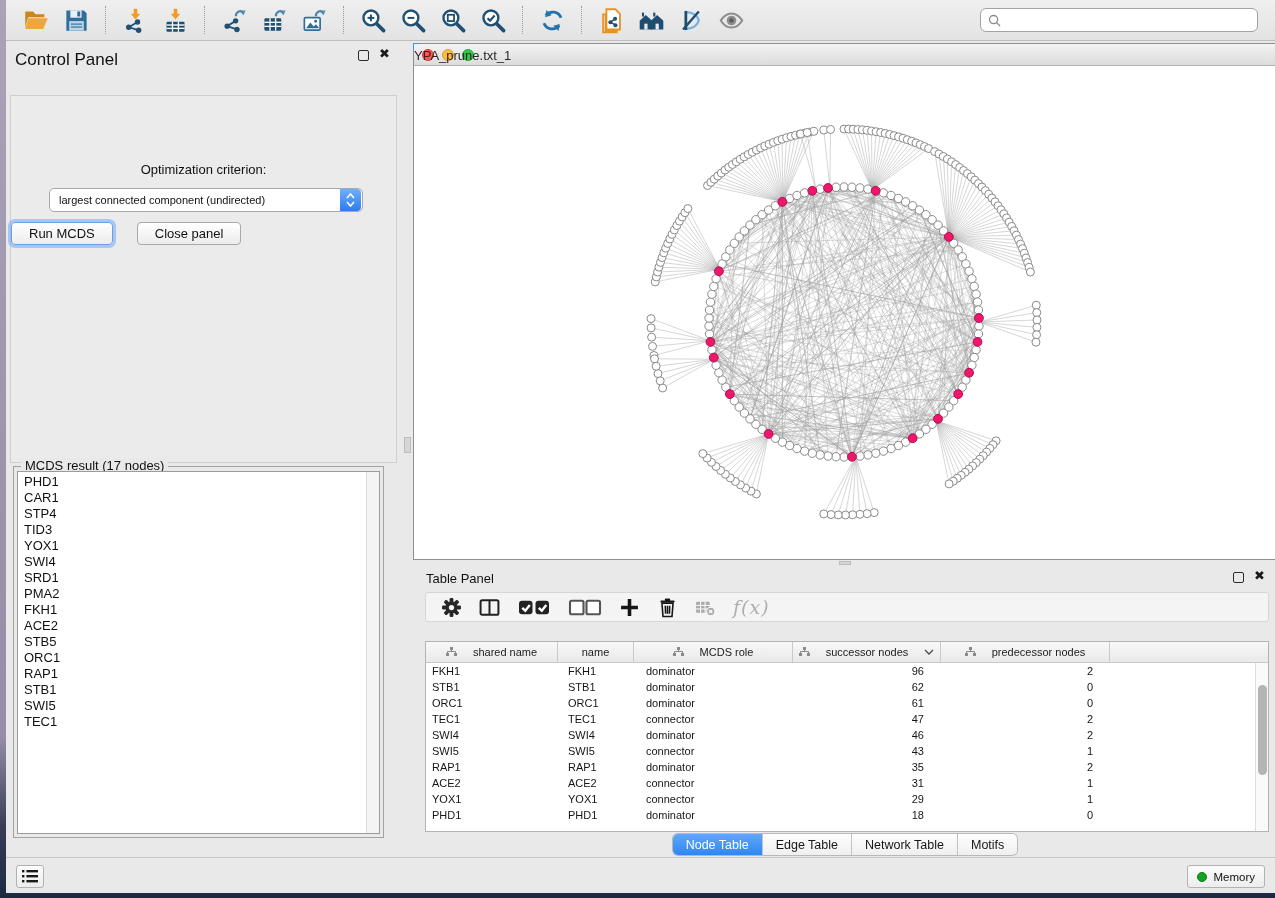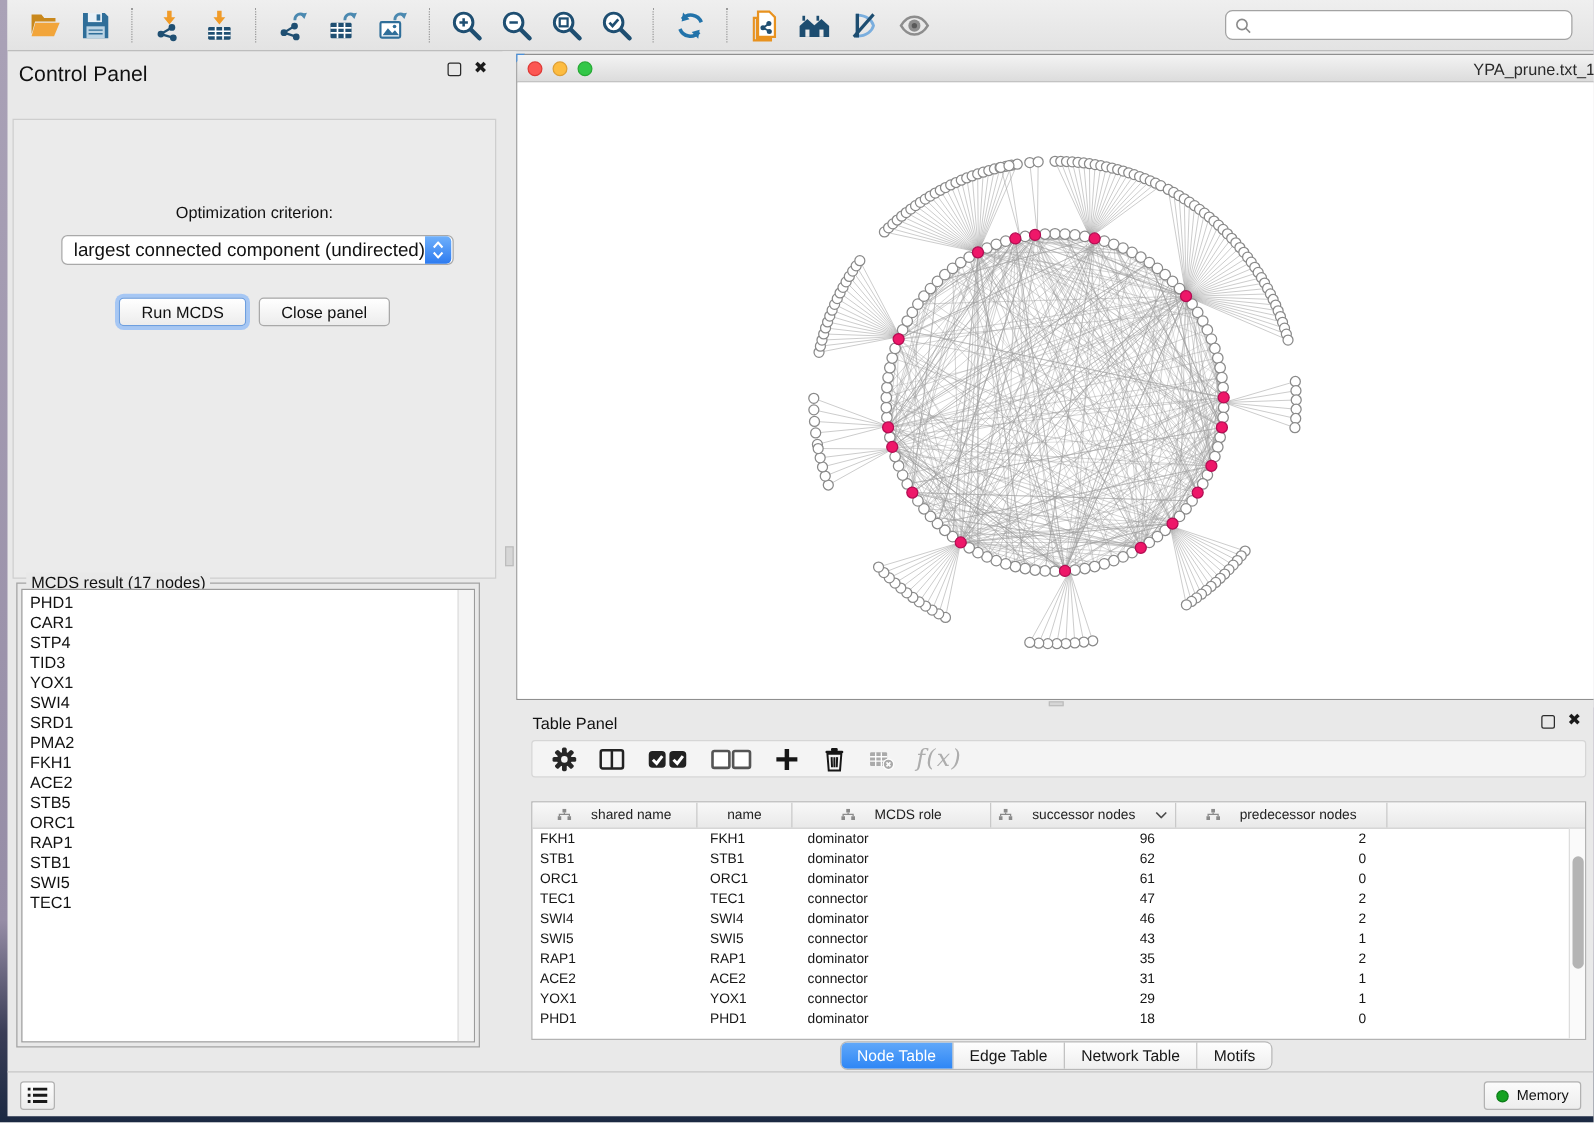--- a/index.html
+++ b/index.html
@@ -31,24 +31,24 @@
              box-shadow:0 0 0 1px #bdbdbd; overflow:hidden; }
   .ctab { height:23px; display:flex; align-items:center; justify-content:center; padding:0 14px;
           font-size:13px; color:#1a1a1a; background:linear-gradient(#ffffff,#f1f1f1); border-right:1px solid #c4c4c4; }
   .ctab:last-child { border-right:none; }
   .ctab.sel { background:linear-gradient(#64acfb,#3787f4); color:#fff; }
   .cp-content { position:absolute; left:4px; top:54px; width:387px; height:368px;
                 border:1px solid #cecece; background:#ebebeb; }
   .opt-label { position:absolute; left:0; width:100%; top:66px; text-align:center; font-size:13px; color:#111; }
   .dropdown { position:absolute; left:38px; top:92px; width:314px; height:24px; background:#fff;
               border:1px solid #a9a9a9; border-radius:5px; display:flex; align-items:center; }
-  .dropdown .dd-text { flex:1; font-size:15px; color:#111; padding-left:9px; white-space:nowrap; overflow:hidden; }
+  .dropdown .dd-text { flex:1; font-size:11px; color:#111; padding-left:9px; white-space:nowrap; overflow:hidden; }
   .dd-stepper { width:21px; height:22px; margin-right:1px; border-radius:0 4px 4px 0;
                 background:linear-gradient(#6fb0fb,#2d7bf0); display:flex; flex-direction:column; align-items:center; justify-content:center; gap:2px; }
-  .btn-row { position:absolute; left:0; top:126px; width:100%; display:flex; justify-content:center; gap:10px;margin-top:16px; }
+  .btn-row { position:absolute; left:0; top:126px; width:100%; display:flex; gap:24px; }
   .aqua-btn { height:23px; padding:0 17px; font-size:13px; color:#111; background:linear-gradient(#ffffff,#ececec);
               border:1px solid #a9a9a9; border-radius:4px; display:flex; align-items:center; }
   .aqua-btn.focus { box-shadow:0 0 0 3px rgba(120,175,250,.6); border-color:#6d9fe0; }
   .fieldset { position:absolute; left:7px; top:425px; width:371px; height:372px; border:1px solid #a3a3a3; }
   .legend { position:absolute; top:-9px; left:7px; background:#e9e9e9; padding:0 4px; font-size:13px; color:#111; }
   .mcds-listbox { position:absolute; left:3px; right:3px; top:4px; bottom:3px; background:#fff;
                   border:1px solid #9b9b9b; overflow:hidden; }
   .mcds-list { position:absolute; left:0; top:2px; right:13px; bottom:0; padding-left:6px; }
   .mcds-item { font-size:13px; line-height:16px; color:#111; }
   .mcds-scroll { position:absolute; right:0; top:0; bottom:0; width:13px; background:#f4f4f4; border-left:1px solid #ddd; }
@@ -56,21 +56,21 @@
   
   .v-divider { position:absolute; left:396px; top:41px; width:11px; height:816px; background:#e9e9e9; }
   .v-divider .grip { position:absolute; left:2px; top:396px; width:7px; height:16px; background:#d6d6d6; border:1px solid #bdbdbd; }
   .h-divider { position:absolute; left:407px; top:560px; width:864px; height:6px; background:#e9e9e9; }
   .h-divider .grip { position:absolute; left:426px; top:1px; width:12px; height:4px; background:#d6d6d6; border:1px solid #bdbdbd; }
 
   
   .network-window { position:absolute; left:407px; top:43px; width:864px; height:517px;
                     border:1px solid #8f8f8f; background:#fff; }
   .nw-titlebar { position:relative; height:22px; background:linear-gradient(#f3f3f3,#dcdcdc); border-bottom:1px solid #b3b3b3; }
-  .nw-title { position:absolute; width:100%; top:4px; text-align:right; font-size:13px; color:#2a2a2a; }
+  .nw-title { position:absolute; width:100%; top:4px; text-align:left; font-size:13px; color:#2a2a2a; }
   .lights { position:absolute; left:8px; top:5px; display:flex; gap:8px; }
   .light { width:12px; height:12px; border-radius:50%; }
   .focus-corner { position:absolute; left:-1px; top:-1px; width:0; height:0;
                   border-top:7px solid #4a90d9; border-right:7px solid transparent; }
   .nw-canvas { position:absolute; left:0; top:22px; width:862px; height:493px; background:#fff; }
 
   
   .table-panel { position:absolute; left:407px; top:566px; width:864px; height:290px; }
   .tp-title { position:absolute; left:13px; top:5px; font-size:13px; color:#111; }
   .tp-toolbar { position:absolute; left:12px; top:26px; width:844px; height:30px; background:#f4f4f4;

